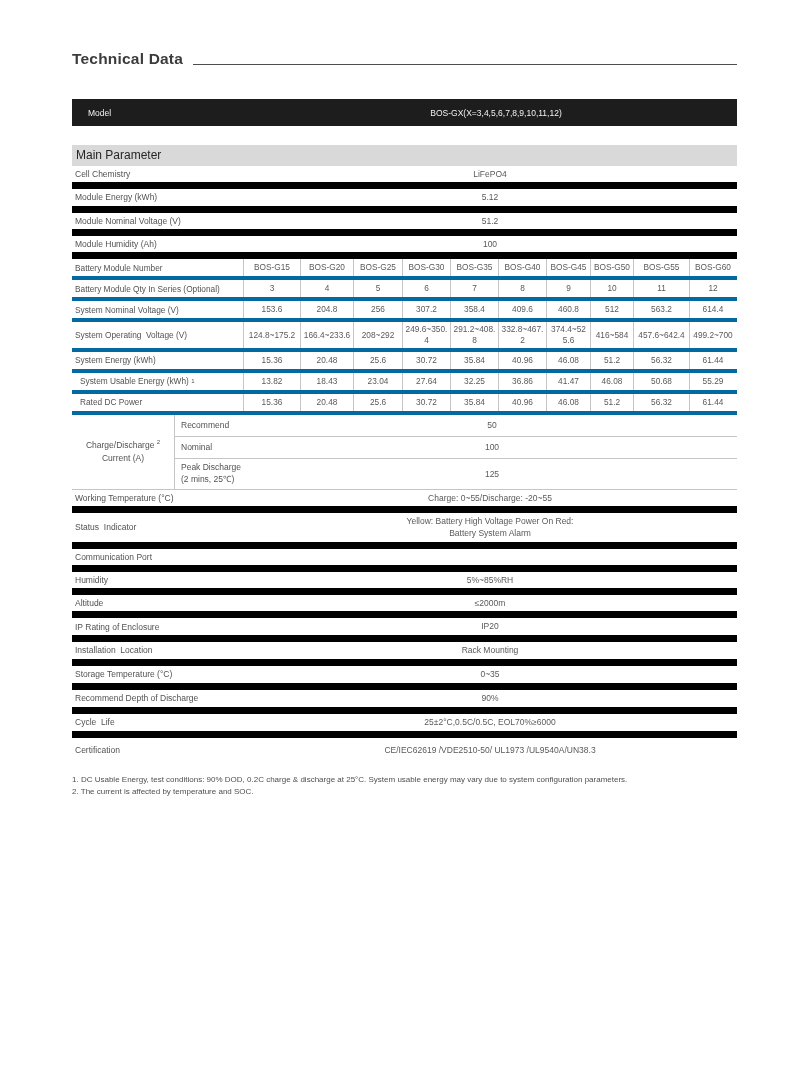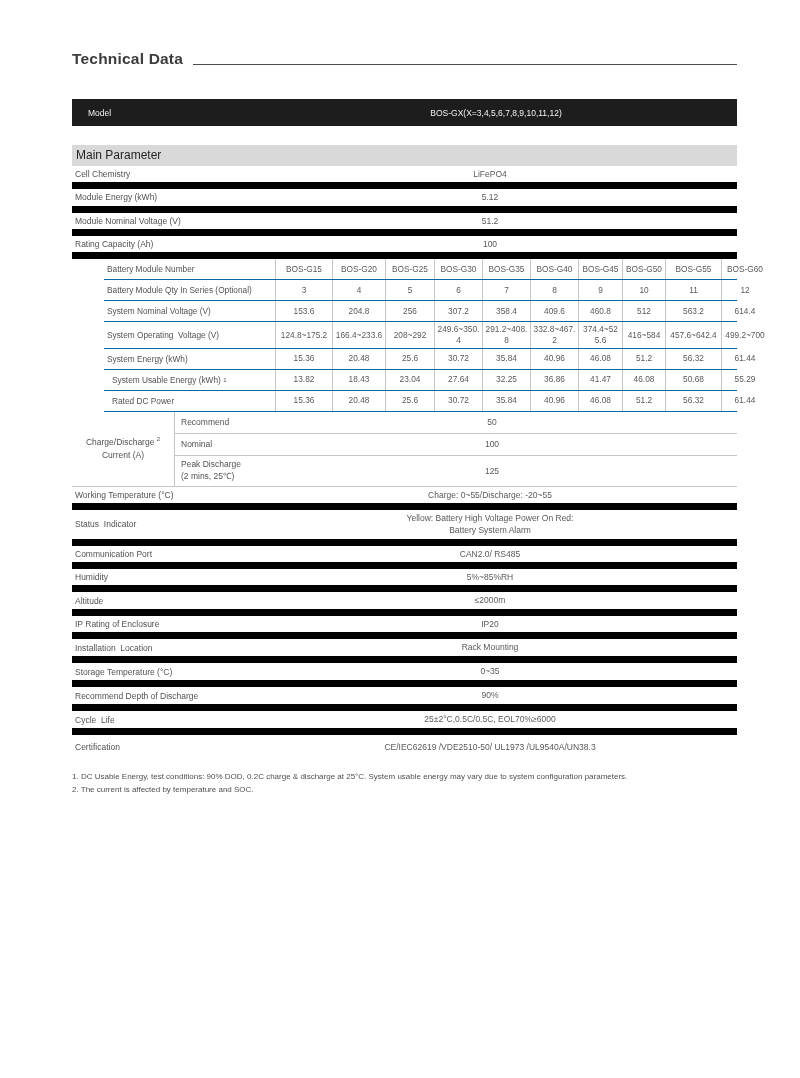--- a/index.html
+++ b/index.html
@@ -42,23 +42,22 @@
   .row .lab { width: 171px; padding: 3px 2px 3px 3px; color: #525252; white-space: pre-wrap; }
   .row .val { flex: 1; text-align: center; white-space: pre-line; line-height: 1.45; padding: 2px 0; }
   .rows-mid .row { min-height: 23px; }
   .rows-bottom .row { min-height: 24px; }
   .rows-bottom .row:last-child { border-bottom: none; }
 
   
   .mrow {
     display: grid;
     grid-template-columns: 171px 57px 53px 49px 48px 48px 48px 44px 43px 56px 47px;
-    border-bottom: 1px solid #0369a1; font-size: 8.3px; min-height: 21px;
+    border-bottom: 4px solid #0369a1; font-size: 8.3px; min-height: 21px;
     align-items: stretch;
-    margin-left: 32px;
   }
   .mrow .mlab {
     display: flex; align-items: center; padding: 2px 2px 2px 3px;
     color: #525252; white-space: pre-wrap;
   }
   .mrow .mlab.indent { padding-left: 8px; }
   .mrow .cell {
     display: flex; align-items: center; justify-content: center;
     text-align: center; padding: 2px 1px; word-break: break-all;
     border-left: 1px solid #c5c5c5; line-height: 1.3;
@@ -112,21 +111,21 @@
     </div>
     <div class="row">
       <div class="lab">Module Energy (kWh)</div>
       <div class="val">5.12</div>
     </div>
     <div class="row">
       <div class="lab">Module Nominal Voltage (V)</div>
       <div class="val">51.2</div>
     </div>
     <div class="row">
-      <div class="lab">Rating Capacity (Ah)</div>
+      <div class="lab">Module Humidity (Ah)</div>
       <div class="val">100</div>
     </div>
   </div>
 
   <div class="matrix">
 
     <div class="mrow">
       <div class="mlab"><span>Battery Module Number</span></div>
       <div class="cell">BOS-G15</div>
       <div class="cell">BOS-G20</div>
@@ -253,21 +252,20 @@
       <div class="lab">Working Temperature (°C)</div>
       <div class="val">Charge: 0~55/Discharge: -20~55</div>
     </div>
     <div class="row">
       <div class="lab">Status  Indicator</div>
       <div class="val">Yellow: Battery High Voltage Power On  Red:
 Battery System Alarm</div>
     </div>
     <div class="row">
       <div class="lab">Communication Port</div>
-      <div class="val">CAN2.0/ RS485</div>
     </div>
     <div class="row">
       <div class="lab">Humidity</div>
       <div class="val">5%~85%RH</div>
     </div>
     <div class="row">
       <div class="lab">Altitude</div>
       <div class="val">≤2000m</div>
     </div>
     <div class="row">

